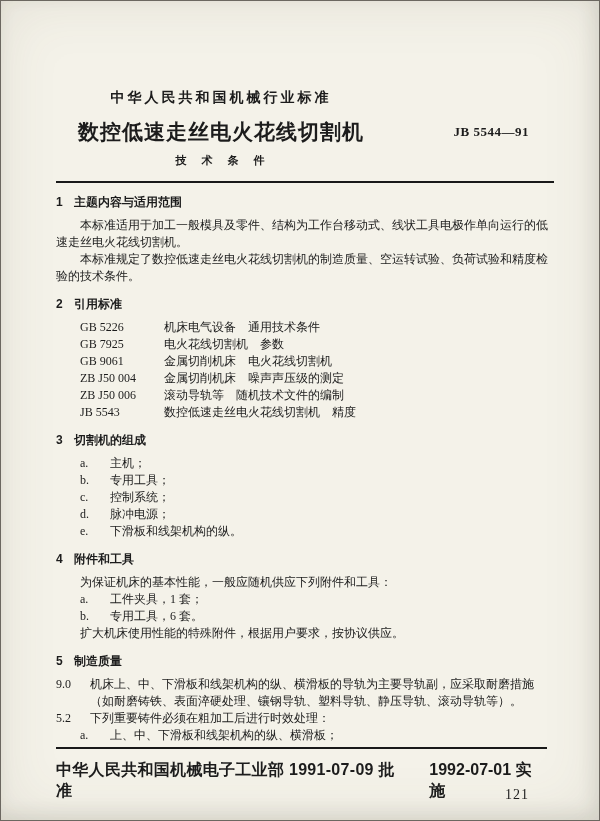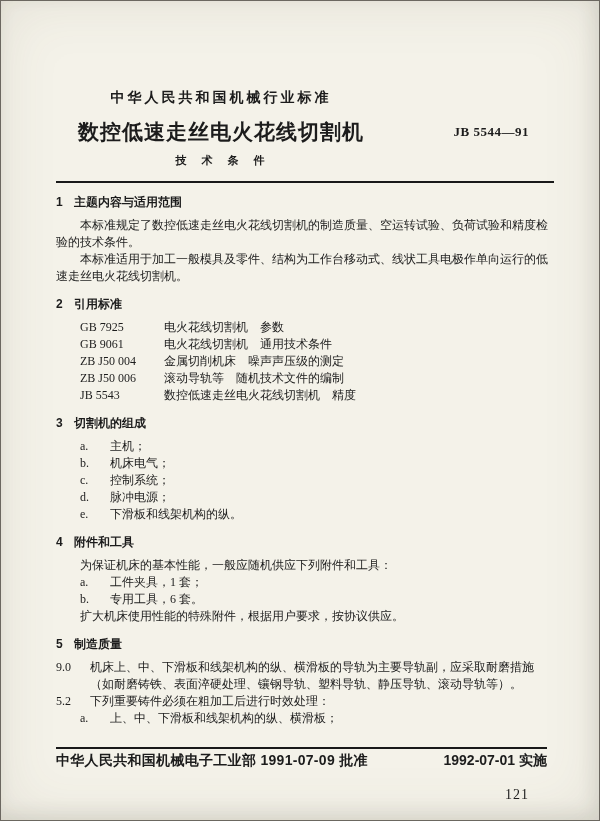--- a/index.html
+++ b/index.html
@@ -34,22 +34,22 @@
   .ref-code{min-width:84px;}
   .ref-title{white-space:pre-wrap;}
   .abc{margin-left:2em;display:flex;}
   .abc .lab{min-width:30px;}
   .np{margin:0;display:flex;}
   .np .no{min-width:34px;}
   .np .txt{flex:1;}
 
   
   .footer{position:absolute;left:55px;right:52px;top:746px;border-top:2.5px solid #191919;
-          padding-top:3px;display:flex;justify-content:space-between;
-          font-family:"Liberation Sans","DejaVu Sans",sans-serif;font-size:14px;}
+          padding-top:11px;display:flex;justify-content:space-between;
+          font-family:"Liberation Sans","DejaVu Sans",sans-serif;font-size:16px;}
   .f-left{font-weight:bold;letter-spacing:0.3px;}
   .f-right{font-weight:bold;margin-left:20px;}
   .page-no{position:absolute;right:70px;top:786px;font-size:14px;letter-spacing:1px;}
 </style>
 </head>
 <body>
 
 <div class="scan">
   <div class="page">
 
@@ -62,34 +62,38 @@
       </div>
       <div class="std-no">JB 5544—91</div>
       <div class="hrule"></div>
     </div>
 
     <div class="bodytxt">
 
       <div class="sec-h">
         <span class="no">1</span><span>主题内容与适用范围</span>
       </div>
+      <p class="ind">本标准适用于加工一般模具及零件、结构为工作台移动式、线状工具电极作单向运行的低速走丝电火花线切割机。</p>
       <p class="ind">本标准规定了数控低速走丝电火花线切割机的制造质量、空运转试验、负荷试验和精度检验的技术条件。</p>
-      <p class="ind">本标准适用于加工一般模具及零件、结构为工作台移动式、线状工具电极作单向运行的低速走丝电火花线切割机。</p>
 
       <div class="sec-h">
         <span class="no">2</span><span>引用标准</span>
       </div>
       <div class="ref-list">
         <div class="ref-row">
+          <span class="ref-code">GB 5226</span>
+          <span class="ref-title">机床电气设备　通用技术条件</span>
+        </div>
+        <div class="ref-row">
           <span class="ref-code">GB 7925</span>
           <span class="ref-title">电火花线切割机　参数</span>
         </div>
         <div class="ref-row">
           <span class="ref-code">GB 9061</span>
-          <span class="ref-title">电火花线切割机　通用技术条件</span>
+          <span class="ref-title">金属切削机床　电火花线切割机</span>
         </div>
         <div class="ref-row">
           <span class="ref-code">ZB J50 004</span>
           <span class="ref-title">金属切削机床　噪声声压级的测定</span>
         </div>
         <div class="ref-row">
           <span class="ref-code">ZB J50 006</span>
           <span class="ref-title">滚动导轨等　随机技术文件的编制</span>
         </div>
         <div class="ref-row">
@@ -101,21 +105,21 @@
       <div class="sec-h">
         <span class="no">3</span><span>切割机的组成</span>
       </div>
       <div>
         <div class="abc">
           <span class="lab">a.</span>
           <span>主机；</span>
         </div>
         <div class="abc">
           <span class="lab">b.</span>
-          <span>机床电气；</span>
+          <span>专用工具；</span>
         </div>
         <div class="abc">
           <span class="lab">c.</span>
           <span>控制系统；</span>
         </div>
         <div class="abc">
           <span class="lab">d.</span>
           <span>脉冲电源；</span>
         </div>
         <div class="abc">

